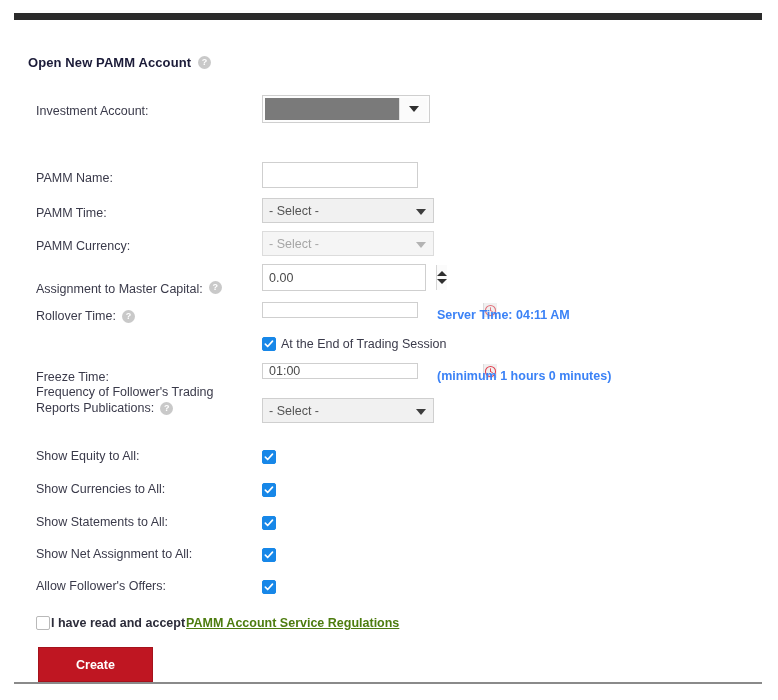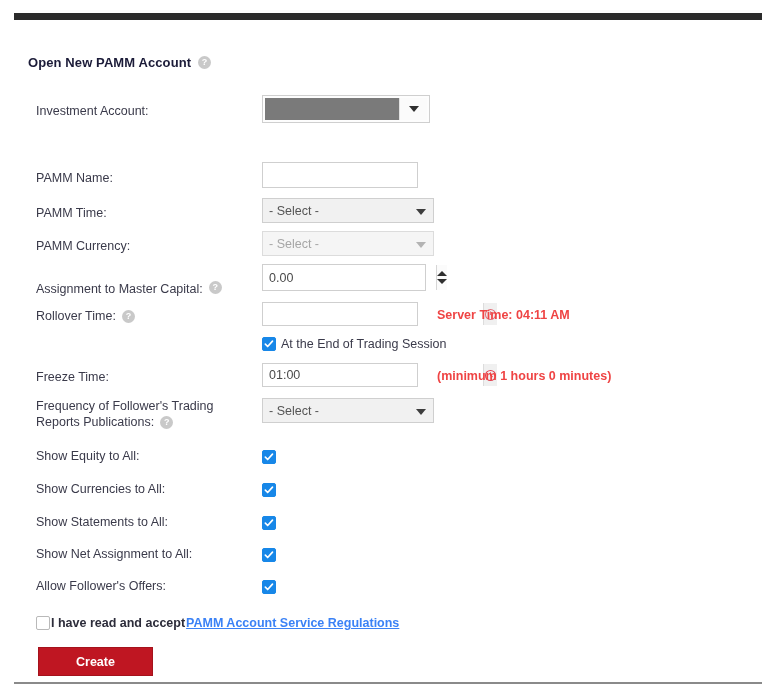--- a/index.html
+++ b/index.html
@@ -110,35 +110,35 @@
   .spin-btns {
     width: 24px; border-left: 1px solid #d6d6d6; background: #fbfbfb;
     display: flex; flex-direction: column; align-items: center;
     justify-content: center; gap: 3px;
   }
   .ar-up { width:0;height:0;border-left:5px solid transparent;border-right:5px solid transparent;border-bottom:5px solid #2f2f2f; }
   .ar-dn { width:0;height:0;border-left:5px solid transparent;border-right:5px solid transparent;border-top:5px solid #2f2f2f; }
 
   
   .timefield {
-    width: 156px; height: 24px; border: 1px solid #cfcfcf;
+    width: 156px; height: 16px; border: 1px solid #cfcfcf;
     background: #fff; display: flex; align-items: stretch; gap: 47px;
   }
   .timefield input {
     flex: 1; border: 0; outline: none; padding: 0 6px;
     font-size: 12.5px; color: #4a4a4a; background: transparent;
     font-family: "Liberation Sans", sans-serif;
   }
   .clockbtn {
     width: 26px; background: #f0f0f0; border-left: 1px solid #dcdcdc;
     display: flex; align-items: center; justify-content: center;
   }
 
   .sidetext {
-    position: absolute; font-size: 12.5px; color: #ef4444;
+    position: absolute; font-size: 12.5px; color: #3b82f6;
     font-weight: bold; line-height: 16px;
   }
 
   
   .cb {
     width: 14px; height: 14px; border-radius: 2px;
     display: inline-flex; align-items: center; justify-content: center;
     vertical-align: middle; cursor: pointer;
   }
   .cb.on { background: #1787e8; border: 1px solid #1787e8; }
@@ -149,26 +149,26 @@
     position: absolute; display: flex; align-items: center; gap: 5px;
     font-size: 12.5px; color: #3a3a4a;
   }
 
   .terms {
     position: absolute; left: 36px; top: 616px;
     display: flex; align-items: center; gap: 1px;
     font-size: 12.5px; color: #2c2c3a; font-weight: bold;
   }
   .terms a {
-    color: #3b82f6; text-decoration: underline; font-weight: bold; text-align: right;
+    color: #4d7c0f; text-decoration: underline; font-weight: bold; text-align: right;
   }
 
   .createbtn {
     position: absolute; left: 38px; top: 647px;
-    width: 115px; height: 29px;
+    width: 115px; height: 35px;
     background: #bf1622; border: 1px solid #a5121c;
     color: #ffffff; font-size: 12.5px; font-weight: bold;
     display: flex; align-items: center; justify-content: center;
     cursor: pointer; font-family: "Liberation Sans", sans-serif;
   }
 </style>
 </head>
 <body>
 
 <div class="page">
@@ -263,21 +263,21 @@
           <svg width="13" height="13" viewBox="0 0 16 16" aria-hidden="true">
             <circle cx="8" cy="8" r="6.2" fill="none" stroke="#e2414f" stroke-width="1.3"></circle>
             <line x1="8" y1="8" x2="8" y2="4.6" stroke="#e2414f" stroke-width="1.2" stroke-linecap="round"></line>
             <line x1="8" y1="8" x2="10.4" y2="9.4" stroke="#e2414f" stroke-width="1.2" stroke-linecap="round"></line>
           </svg>
         </div>
       </div>
     </div>
     <div class="sidetext" style="left:437px; top:368px;">(minimum 1 hours 0 minutes)</div>
 
-    <div class="lbl" style="top:398px; width:225px;">
+    <div class="lbl" style="top:384px; width:225px;">
       <div>Frequency of Follower's Trading</div>
       <div style="display:flex; align-items:center;">
         <span>Reports Publications:</span>
         <span class="help">?</span>
       </div>
     </div>
     <div class="ctrl" style="top:398px;">
       <div class="selbox">
         <span>- Select -</span>
         <span class="caret"></span>

